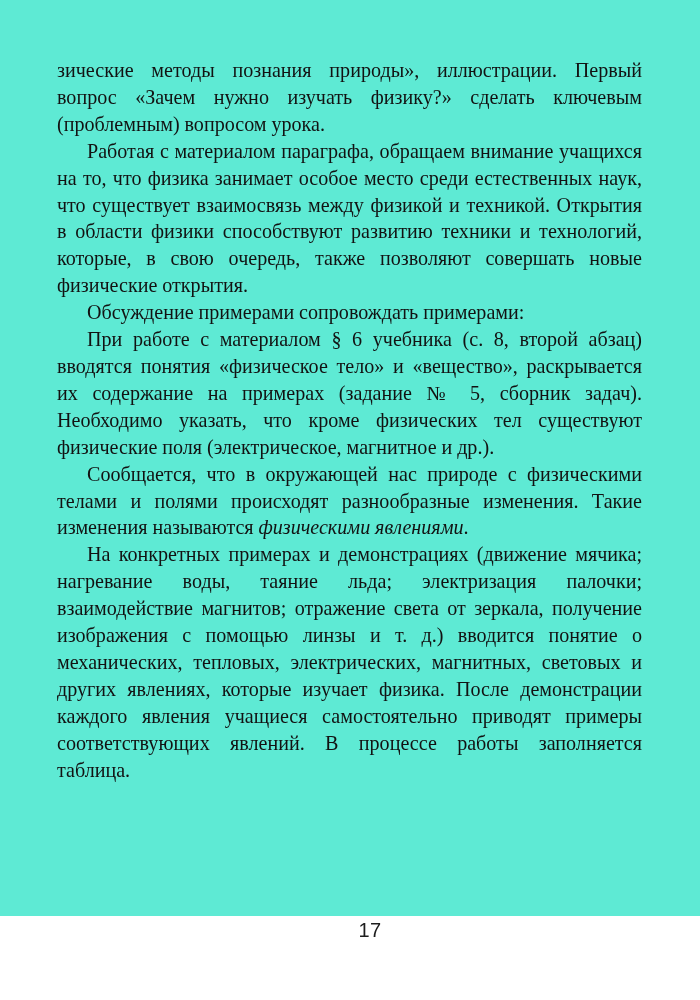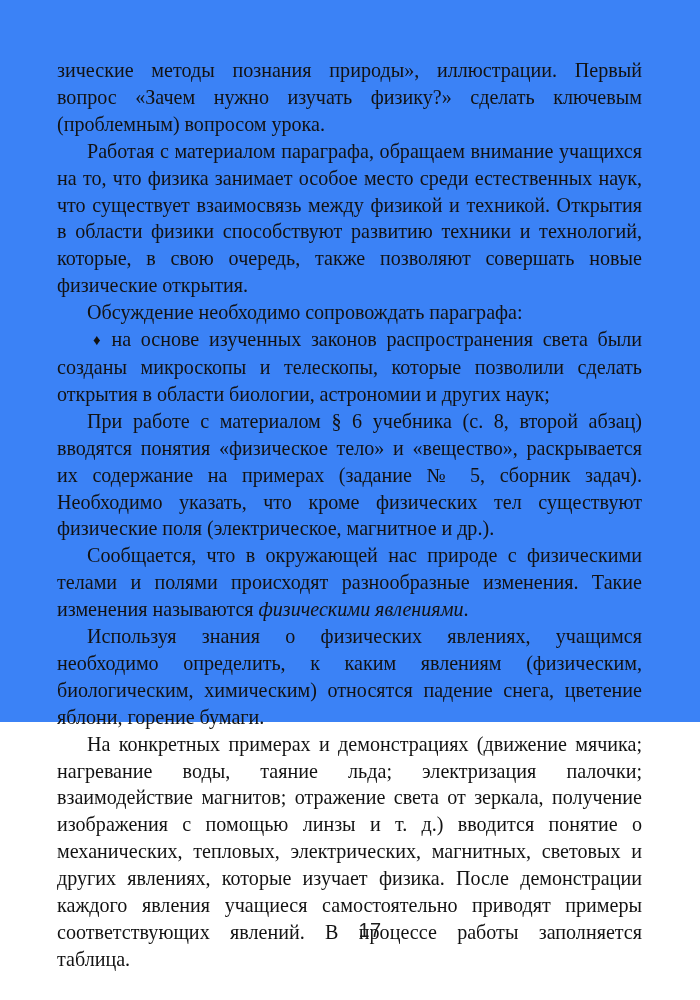--- a/index.html
+++ b/index.html
@@ -12,22 +12,22 @@
     width: 700px;
     height: 1000px;
     overflow: hidden;
     font-family: "Liberation Serif", "DejaVu Serif", serif;
     color: #121212;
     -webkit-font-smoothing: antialiased;
   }
   .page {
     position: relative;
     width: 700px;
-    height: 722px;
-    background: #3b82f6;
+    height: 916px;
+    background: #5eead4;
     box-sizing: border-box;
   }
   .text-column {
     position: absolute;
     left: 57px;
     top: 57px;
     width: 585px;
   }
   p.para {
     margin: 0;
@@ -78,31 +78,29 @@
 <body>
 
 <div class="page">
 
   <div class="text-column">
 
     <p class="para no-indent last-line-left">зические методы познания природы», иллюстрации. Первый вопрос «Зачем нужно изучать физику?» сделать ключевым (проблемным) вопросом урока.</p>
 
     <p class="para last-line-left">Работая с материалом параграфа, обращаем внимание учащихся на то, что физика занимает особое место среди естественных наук, что существует взаимосвязь между физикой и техникой. Открытия в области физики способствуют развитию техники и технологий, которые, в свою очередь, также позволяют совершать новые физические открытия.</p>
 
-    <p class="para last-line-left">Обсуждение необходимо сопровождать параграфа:</p>
+    <p class="para last-line-left">Обсуждение примерами сопровождать примерами:</p>
 
 
-    <p class="para bullet last-line-left"><span class="bullet-mark">♦</span><span class="bullet-gap"></span><span>на основе изученных законов распространения света были созданы микроскопы и телескопы, которые позволили сделать открытия в области биологии, астрономии и других наук;</span></p>
 
 
     <p class="para last-line-left">При работе с материалом § 6 учебника (с. 8, второй абзац) вводятся понятия «физическое тело» и «вещество», раскрывается их содержание на примерах (задание № 5, сборник задач). Необходимо указать, что кроме физических тел существуют физические поля (электрическое, магнитное и др.).</p>
 
     <p class="para last-line-left"><span>Сообщается, что в окружающей нас природе с физическими телами и полями происходят разнообразные изменения. Такие изменения называются </span><em class="term">физическими явлениями</em><span>.</span></p>
 
-    <p class="para last-line-left">Используя знания о физических явлениях, учащимся необходимо определить, к каким явлениям (физическим, биологическим, химическим) относятся падение снега, цветение яблони, горение бумаги.</p>
 
     <p class="para last-line-left">На конкретных примерах и демонстрациях (движение мячика; нагревание воды, таяние льда; электризация палочки; взаимодействие магнитов; отражение света от зеркала, получение изображения с помощью линзы и т. д.) вводится понятие о механических, тепловых, электрических, магнитных, световых и других явлениях, которые изучает физика. После демонстрации каждого явления учащиеся самостоятельно приводят примеры соответствующих явлений. В процессе работы заполняется таблица.</p>
 
   </div>
 
   <div class="page-number">17</div>
 
 </div>
 
 </body></html>

